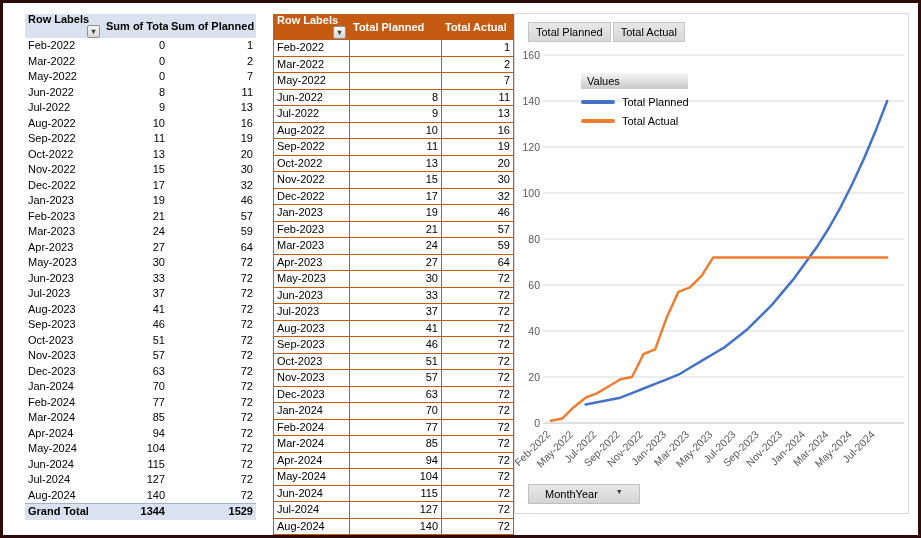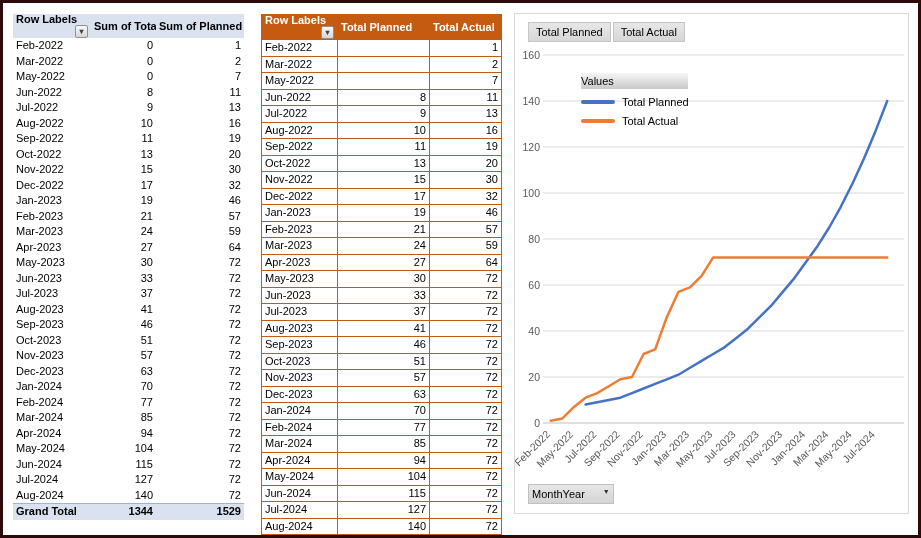--- a/index.html
+++ b/index.html
@@ -1,21 +1,21 @@
 <!DOCTYPE html>
 <html><head>
 <meta charset="utf-8">
 <style>
   html,body{margin:0;padding:0;background:#fff;}
   .frame{
     position:relative;width:921px;height:538px;box-sizing:border-box;
     border:3px solid #2d0a0a;background:#ffffff;overflow:hidden;
     font-family:"Liberation Sans",sans-serif;color:#000;
   }
-  table.pivot{position:absolute;border-collapse:collapse;table-layout:fixed;font-size:11px;}
+  table.pivot{position:absolute;border-collapse:collapse;table-layout:fixed;font-size:11px;margin-left:12px;}
   .pivot th,.pivot td{height:15.5px;padding:0 3px;line-height:1;white-space:nowrap;overflow:hidden;font-weight:normal;text-align:left;}
   .pivot td.num{text-align:right;}
   
   #left-table{left:10px;top:11px;width:231px;}
   #left-table thead th{background:#dbe2ef;font-weight:bold;}
   #left-table tr.total td{background:#dbe2ef;font-weight:bold;border-top:1px solid #9db3d8;}
   
   #mid-table{left:258px;top:11px;width:240px;}
   #mid-table thead th{background:#c55a11;color:#fff;font-weight:bold;border:1px solid #c55a11;}
   #mid-table td{border:1px solid #c55a11;}
@@ -28,26 +28,26 @@
     font-size:8px;line-height:12px;text-align:center;color:#444;box-sizing:border-box;
   }
   
   #chart{position:absolute;left:511px;top:10px;width:395px;height:501px;
     border:1px solid #d9d9d9;background:#fff;box-sizing:border-box;}
   #chart-svg{position:absolute;left:0;top:0;}
   .fbtns{position:absolute;left:13px;top:8px;display:flex;gap:2px;}
   .fbtn{background:linear-gradient(#e7e7e7,#d7d7d7);border:1px solid #c6c6c6;
     font-size:11px;padding:3px 7px;color:#000;}
   .legend{position:absolute;left:66px;top:59px;}
-  .legend-title{width:107px;height:16px;box-sizing:border-box;padding:2px 0 0 0;
+  .legend-title{width:107px;height:16px;box-sizing:border-box;padding:2px 0 0 6px;
     background:linear-gradient(#f6f6f6,#c9c9c9);font-size:11px;}
   .litem{display:flex;align-items:center;gap:7px;margin-top:7px;font-size:11px;}
   .swatch{display:inline-block;width:34px;height:4px;border-radius:2px;}
   .abtn{position:absolute;left:13px;bottom:9px;background:linear-gradient(#e7e7e7,#d4d4d4);
-    border:1px solid #c0c0c0;font-size:11px;padding:3px 3px;display:flex;align-items:flex-start;gap:18px;}
+    border:1px solid #c0c0c0;font-size:11px;padding:3px 16px;display:flex;align-items:flex-start;gap:18px;}
   .abtn .arr{font-size:7px;color:#333;}
 </style>
 </head>
 <body>
 
 <div class="frame">
 
   <table id="left-table" class="pivot">
       <colgroup>
         <col style="width: 78px;">

